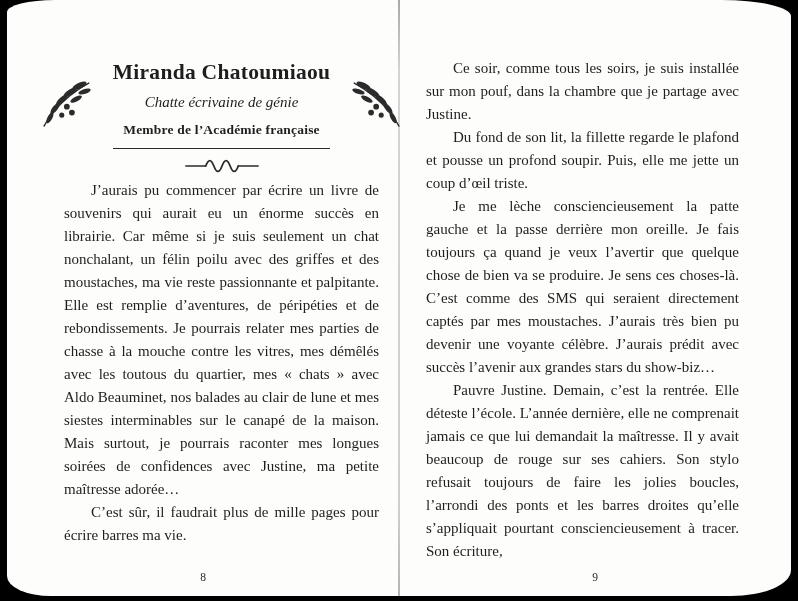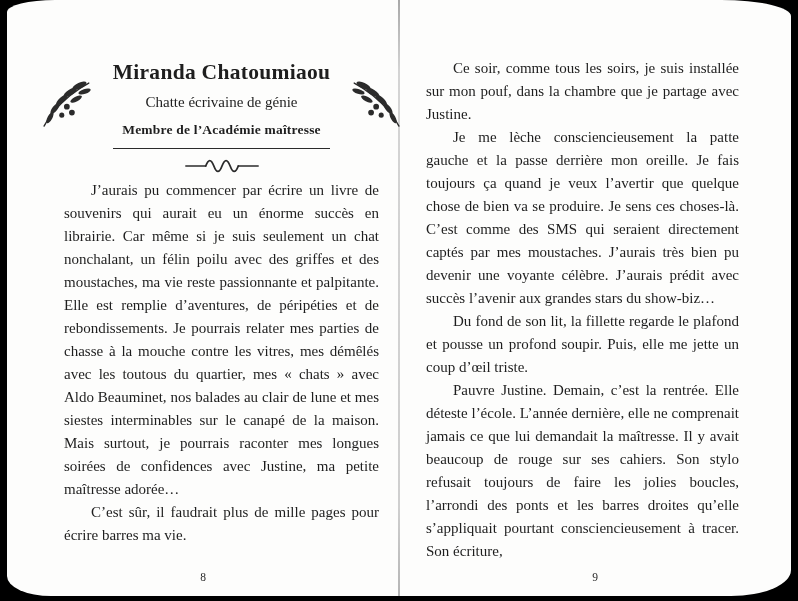--- a/index.html
+++ b/index.html
@@ -19,21 +19,21 @@
   .page{position:relative;width:50%;box-sizing:border-box;}
   .page-left{padding:60px 20px 0 57px;}
   .page-right{padding:57px 52px 0 27px;}
 
   .title-row{display:flex;align-items:center;justify-content:center;gap:20px;}
   .branch{flex:0 0 auto;}
   .branch svg{display:block;width:54px;height:58px;}
   .branch-r svg{transform:scaleX(-1);}
   .title-texts{text-align:center;width:218px;}
   .book-title{font-size:21.5px;font-weight:700;margin:0;letter-spacing:0.3px;white-space:nowrap;}
-  .subtitle{font-size:15px;margin-top:9px;}
+  .subtitle{font-style:italic;font-size:15px;margin-top:9px;}
   .affiliation{font-weight:700;font-size:13.5px;margin-top:11px;letter-spacing:0.2px;white-space:nowrap;}
   .rule{height:1px;background:#2a2a2a;width:100%;margin:10px auto 0;}
   .divider{text-align:center;margin-top:8px;}
   .divider svg{width:76px;height:18px;}
 
   .body-text{font-size:15px;line-height:23px;text-align:justify;}
   .page-right .body-text{margin-top:0;}
   .body-text p{margin:0;text-indent:27px;hyphens:auto;-webkit-hyphens:auto;}
 
   .page-number{position:absolute;bottom:13px;left:0;right:0;text-align:center;font-size:11.5px;color:#2a2a2a;}
@@ -61,21 +61,21 @@
                 <ellipse cx="44" cy="24" rx="7.6" ry="2.9" transform="rotate(-28 44 24)"></ellipse>
                 <circle cx="33" cy="33" r="3.4"></circle>
                 <circle cx="39" cy="40" r="3.4"></circle>
                 <circle cx="27" cy="43" r="3"></circle>
               </g>
             </svg>
           </span>
           <div class="title-texts">
             <h1 class="book-title">Miranda Chatoumiaou</h1>
             <div class="subtitle">Chatte écrivaine de génie</div>
-            <div class="affiliation">Membre de l’Académie maîtresse</div>
+            <div class="affiliation">Membre de l’Académie française</div>
             <div class="rule"></div>
           </div>
           <span class="branch branch-r">
             <svg viewBox="0 0 64 62">
               <path d="M59 5 C46 12 30 24 18 38 C13 44 9 50 6 56" stroke="#2b2b2b" stroke-width="1.6" fill="none" stroke-linecap="round"></path>
               <g fill="#2b2b2b">
                 <ellipse cx="48" cy="8" rx="9" ry="3.4" transform="rotate(-24 48 8)"></ellipse>
                 <ellipse cx="37" cy="16" rx="9" ry="3.4" transform="rotate(-32 37 16)"></ellipse>
                 <ellipse cx="27" cy="25" rx="8.6" ry="3.2" transform="rotate(-42 27 25)"></ellipse>
                 <ellipse cx="19" cy="35" rx="8" ry="3" transform="rotate(-52 19 35)"></ellipse>
@@ -104,21 +104,21 @@
         <p>J’aurais pu commencer par écrire un livre de souvenirs qui aurait eu un énorme succès en librairie. Car même si je suis seulement un chat nonchalant, un félin poilu avec des griffes et des moustaches, ma vie reste passionnante et palpitante. Elle est remplie d’aventures, de péripéties et de rebondissements. Je pourrais relater mes parties de chasse à la mouche contre les vitres, mes démêlés avec les toutous du quartier, mes « chats » avec Aldo Beauminet, nos balades au clair de lune et mes siestes interminables sur le canapé de la maison. Mais surtout, je pourrais raconter mes longues soirées de confidences avec Justine, ma petite maîtresse adorée…</p>
         <p>C’est sûr, il faudrait plus de mille pages pour écrire barres ma vie.</p>
       </div>
 
       <div class="page-number">8</div>
     </section>
 
     <section class="page page-right">
       <div class="body-text">
         <p>Ce soir, comme tous les soirs, je suis installée sur mon pouf, dans la chambre que je partage avec Justine.</p>
+        <p>Du fond de son lit, la fillette regarde le plafond et pousse un profond soupir. Puis, elle me jette un coup d’œil triste.</p>
         <p>Je me lèche consciencieusement la patte gauche et la passe derrière mon oreille. Je fais toujours ça quand je veux l’avertir que quelque chose de bien va se produire. Je sens ces choses-là. C’est comme des SMS qui seraient directement captés par mes moustaches. J’aurais très bien pu devenir une voyante célèbre. J’aurais prédit avec succès l’avenir aux grandes stars du show-biz…</p>
-        <p>Du fond de son lit, la fillette regarde le plafond et pousse un profond soupir. Puis, elle me jette un coup d’œil triste.</p>
         <p>Pauvre Justine. Demain, c’est la rentrée. Elle déteste l’école. L’année dernière, elle ne comprenait jamais ce que lui demandait la maîtresse. Il y avait beaucoup de rouge sur ses cahiers. Son stylo refusait toujours de faire les jolies boucles, l’arrondi des ponts et les barres droites qu’elle s’appliquait pourtant consciencieusement à tracer. Son écriture,</p>
       </div>
 
       <div class="page-number">9</div>
     </section>
   </div>
 </div>
 
 </body></html>

